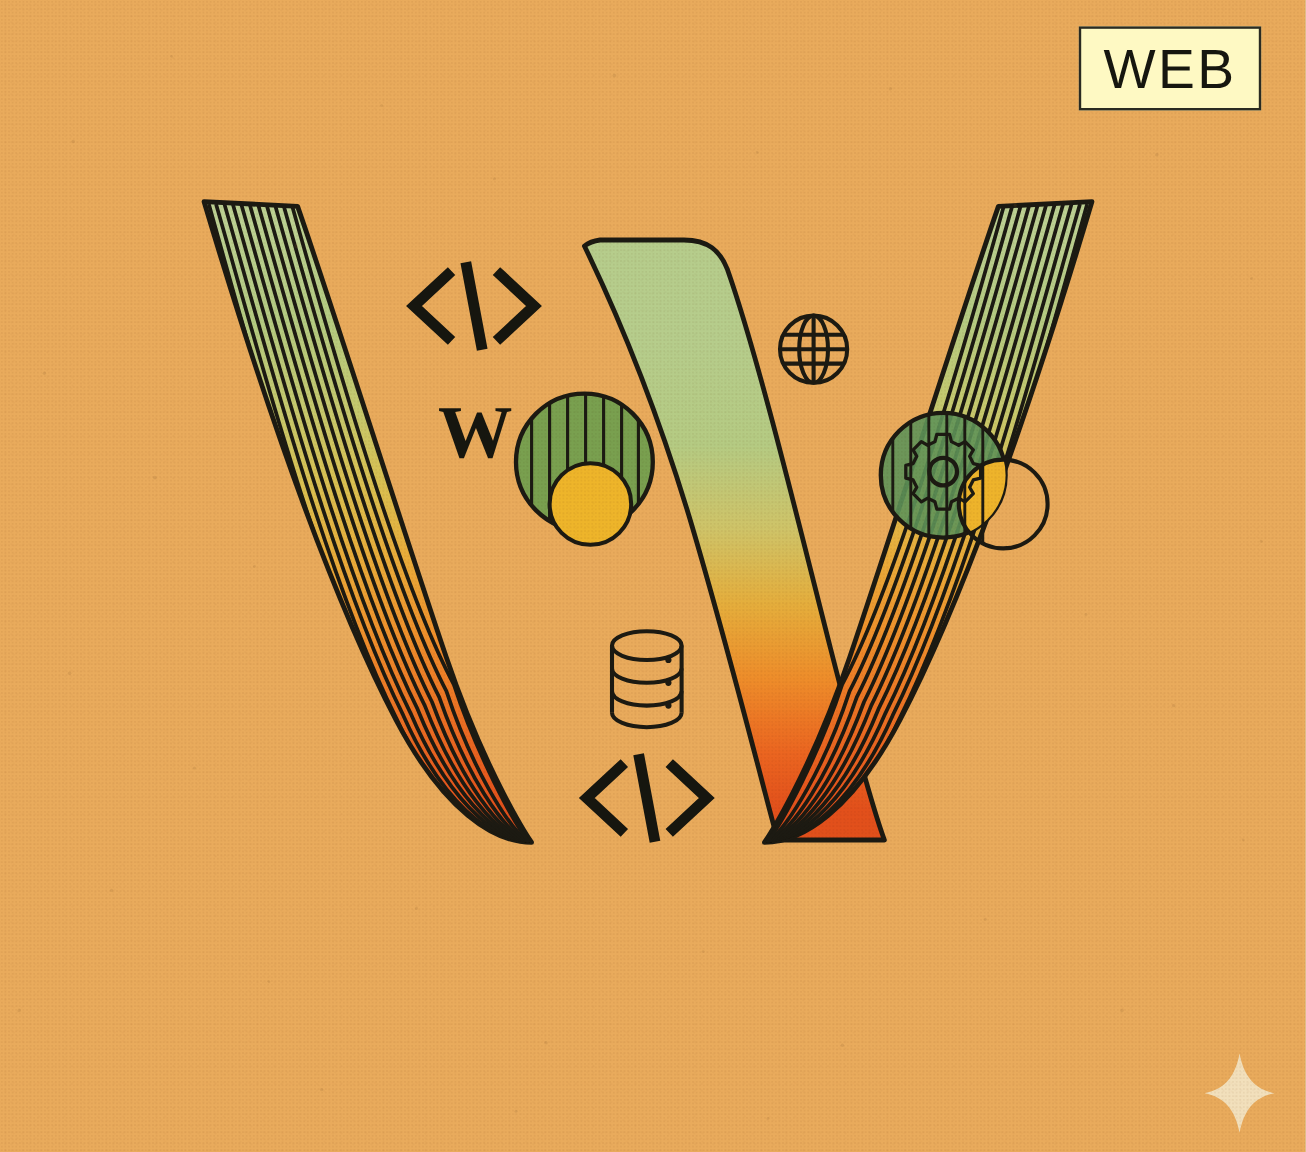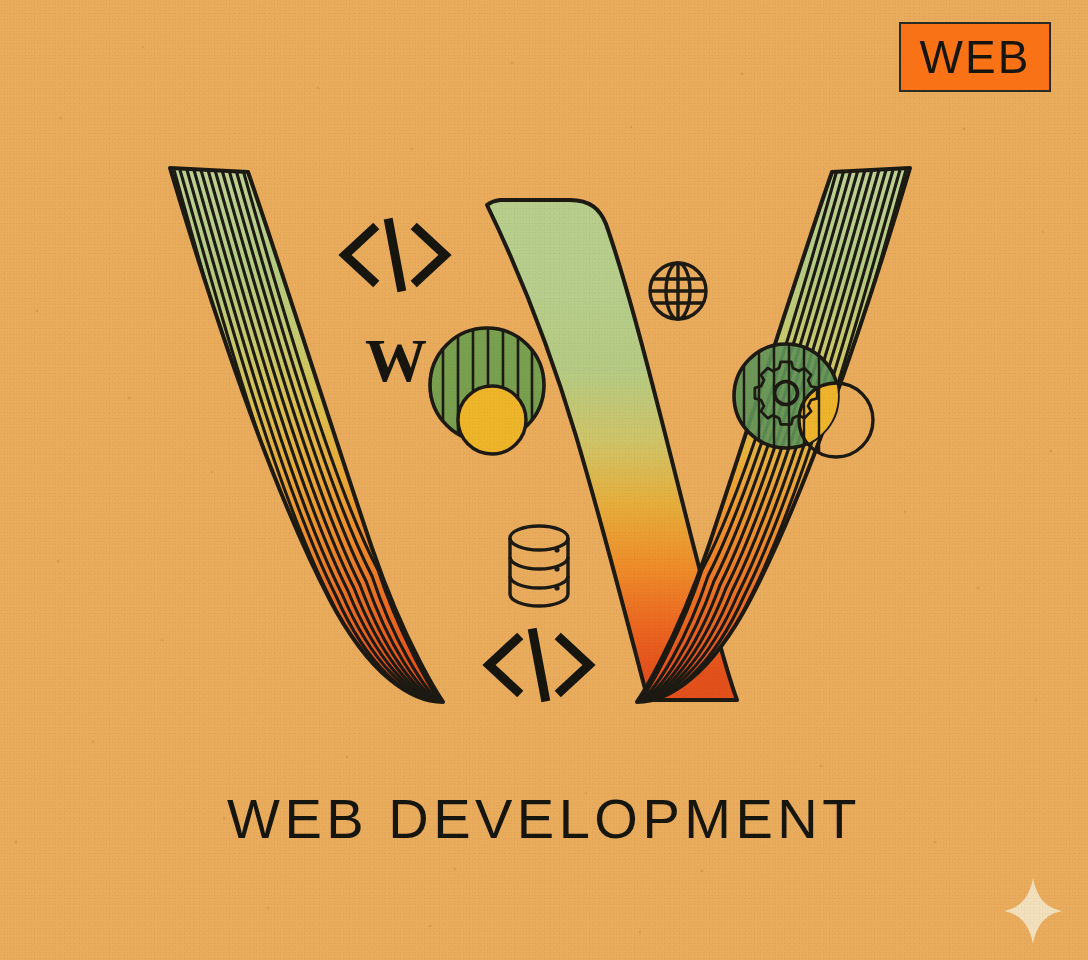--- a/index.html
+++ b/index.html
@@ -42,21 +42,21 @@
   }
 
   
   #badge {
     position: absolute;
     left: 899px;
     top: 22px;
     width: 152px;
     height: 70px;
     border: 2px solid #2a2b22;
-    background: #f97316;
+    background: #fef9c3;
     display: flex;
     align-items: center;
     justify-content: center;
     box-sizing: border-box;
   }
   #badge-label {
     font-size: 46px;
     font-weight: 400;
     letter-spacing: 2px;
     color: #16160f;
@@ -316,15 +316,14 @@
         <circle cx="16" cy="842" r="1.5"></circle>
     </g>
   </svg>
 
   <div id="grain"></div>
 
   <div id="badge">
     <span id="badge-label">WEB</span>
   </div>
 
-  <div id="caption">WEB DEVELOPMENT</div>
 
 </div>
 
 </body></html>

